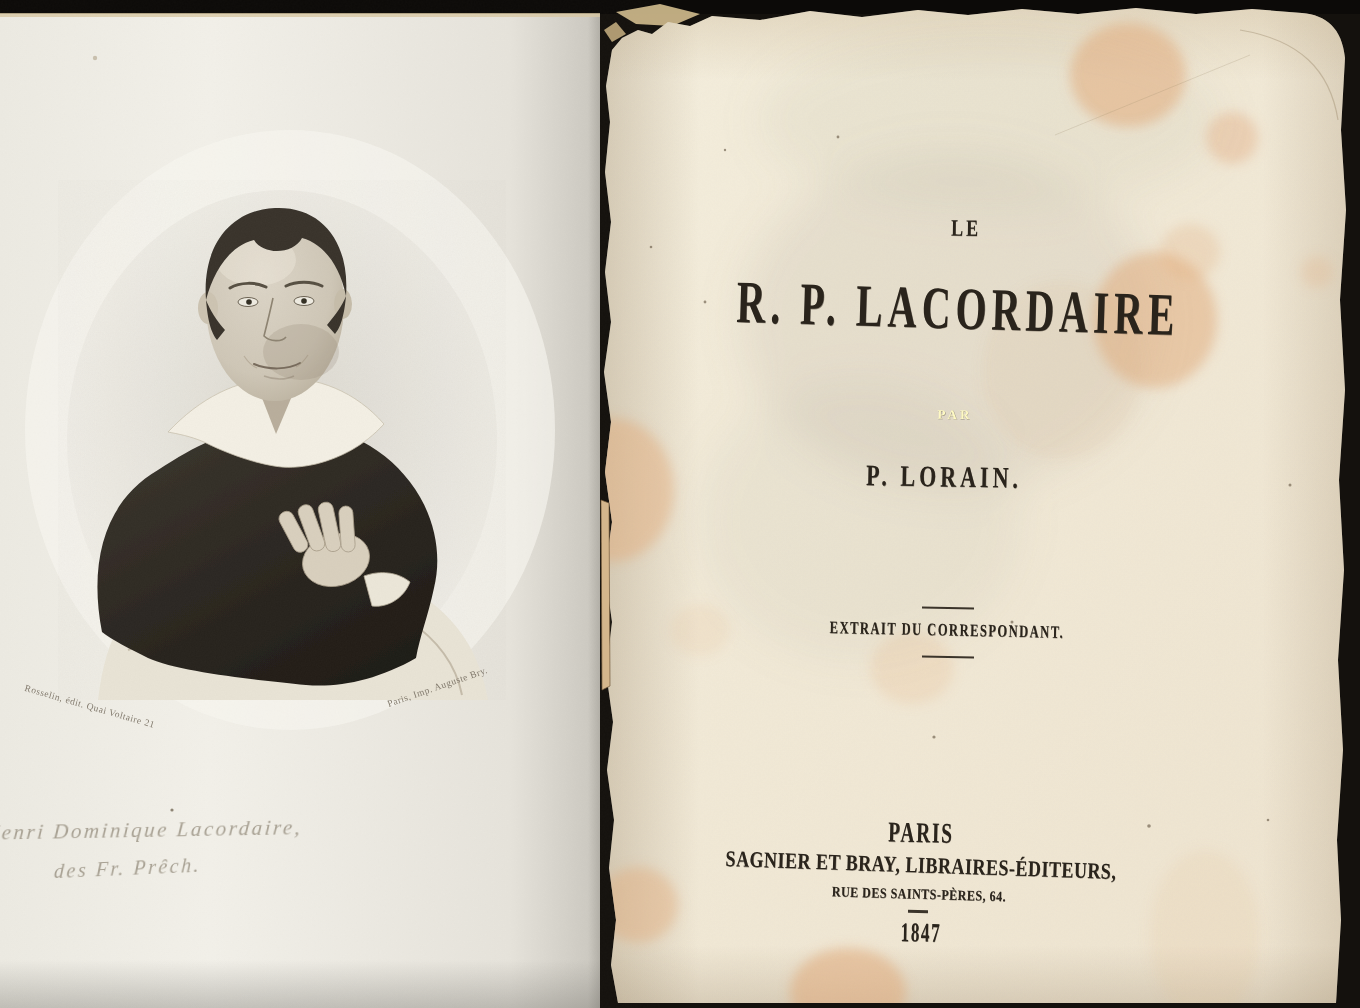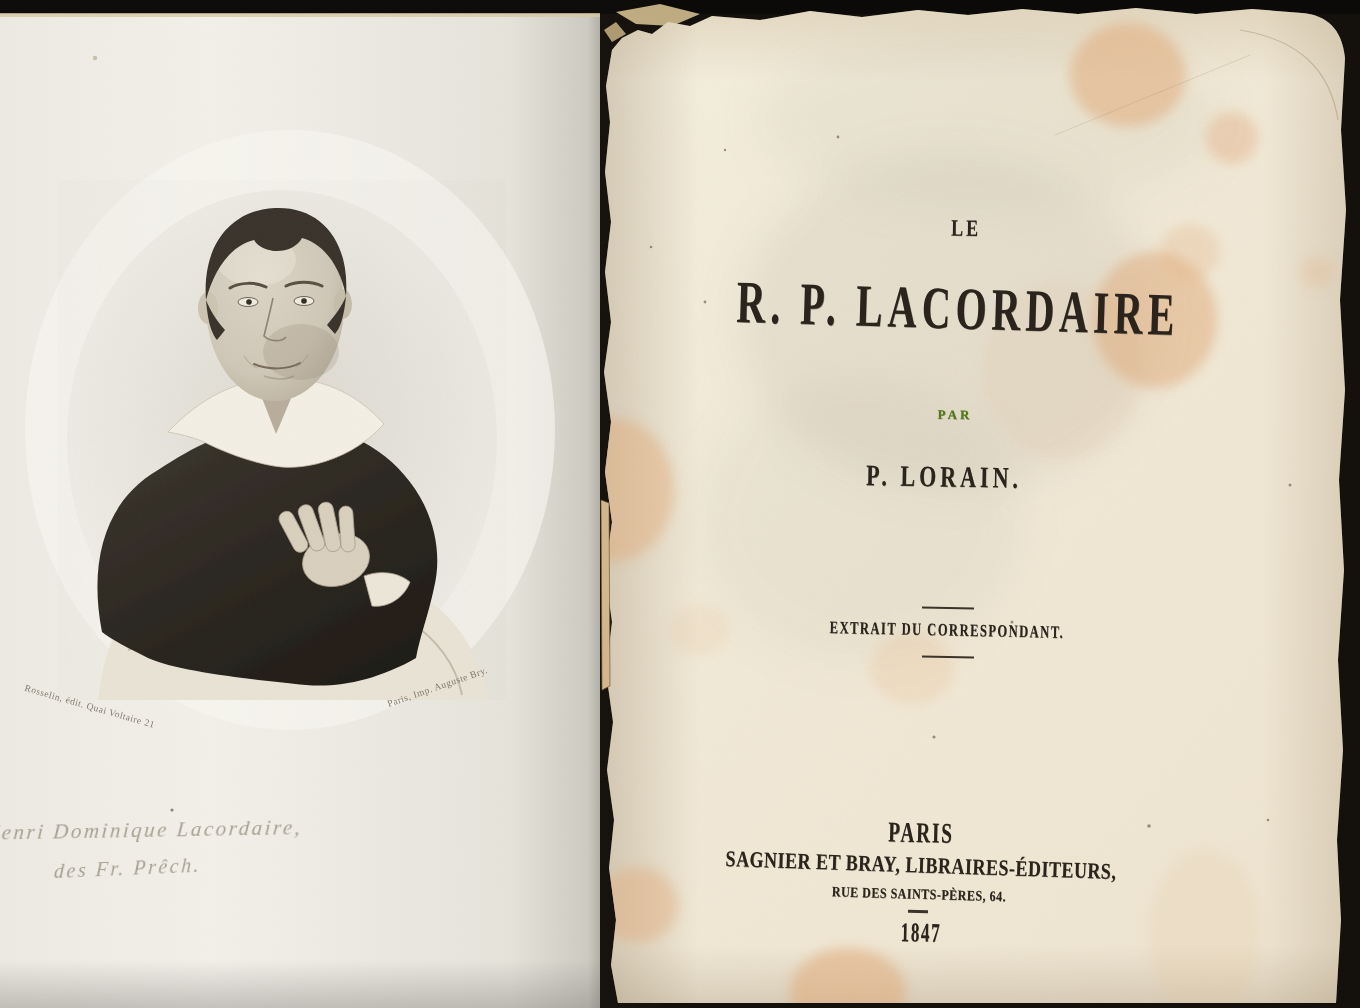--- a/index.html
+++ b/index.html
@@ -10,21 +10,21 @@
   .bg-svg{position:absolute;left:0;top:0;z-index:0;}
   .portrait-svg{position:absolute;left:58px;top:180px;z-index:1;}
   .txt{position:absolute;z-index:2;color:#2a241c;white-space:nowrap;line-height:1;
        text-shadow:0.4px 0.4px 0.4px rgba(40,32,22,.45);}
   .rule{position:absolute;z-index:2;background:#3b342a;}
   
   .half-title{left:966px;top:219px;font-size:18px;font-weight:700;letter-spacing:3px;
               transform:translateX(-50%) rotate(.8deg) scaleY(1.3);}
   .book-title{left:958px;top:289px;font-size:40px;font-weight:700;letter-spacing:5px;
               transform:translateX(-50%) rotate(1.7deg) scale(1,1.5);}
-  .byline{left:955px;top:408px;font-size:13px;font-weight:600;letter-spacing:3px;color:#4d7c0f;
+  .byline{left:955px;top:408px;font-size:13px;font-weight:600;letter-spacing:3px;color:#fef9c3;
           transform:translateX(-50%) rotate(.8deg);}
   .author{left:944px;top:466px;font-size:22px;font-weight:700;letter-spacing:4px;
           transform:translateX(-50%) rotate(1deg) scale(1,1.35);}
   .rule-top{left:948px;top:607px;width:52px;height:2px;transform:translateX(-50%) rotate(1deg);}
   .series-note{left:947px;top:624px;font-size:12.5px;font-weight:700;letter-spacing:1.5px;
                transform:translateX(-50%) rotate(1.2deg) scaleY(1.4);}
   .rule-bottom{left:948px;top:656px;width:52px;height:2px;transform:translateX(-50%) rotate(1deg);}
   .imprint-city{left:921px;top:822px;font-size:22px;font-weight:700;letter-spacing:2px;
                 transform:translateX(-50%) rotate(1.3deg) scale(0.88,1.3);}
   .imprint-publisher{left:921px;top:856px;font-size:18px;font-weight:700;letter-spacing:.5px;

